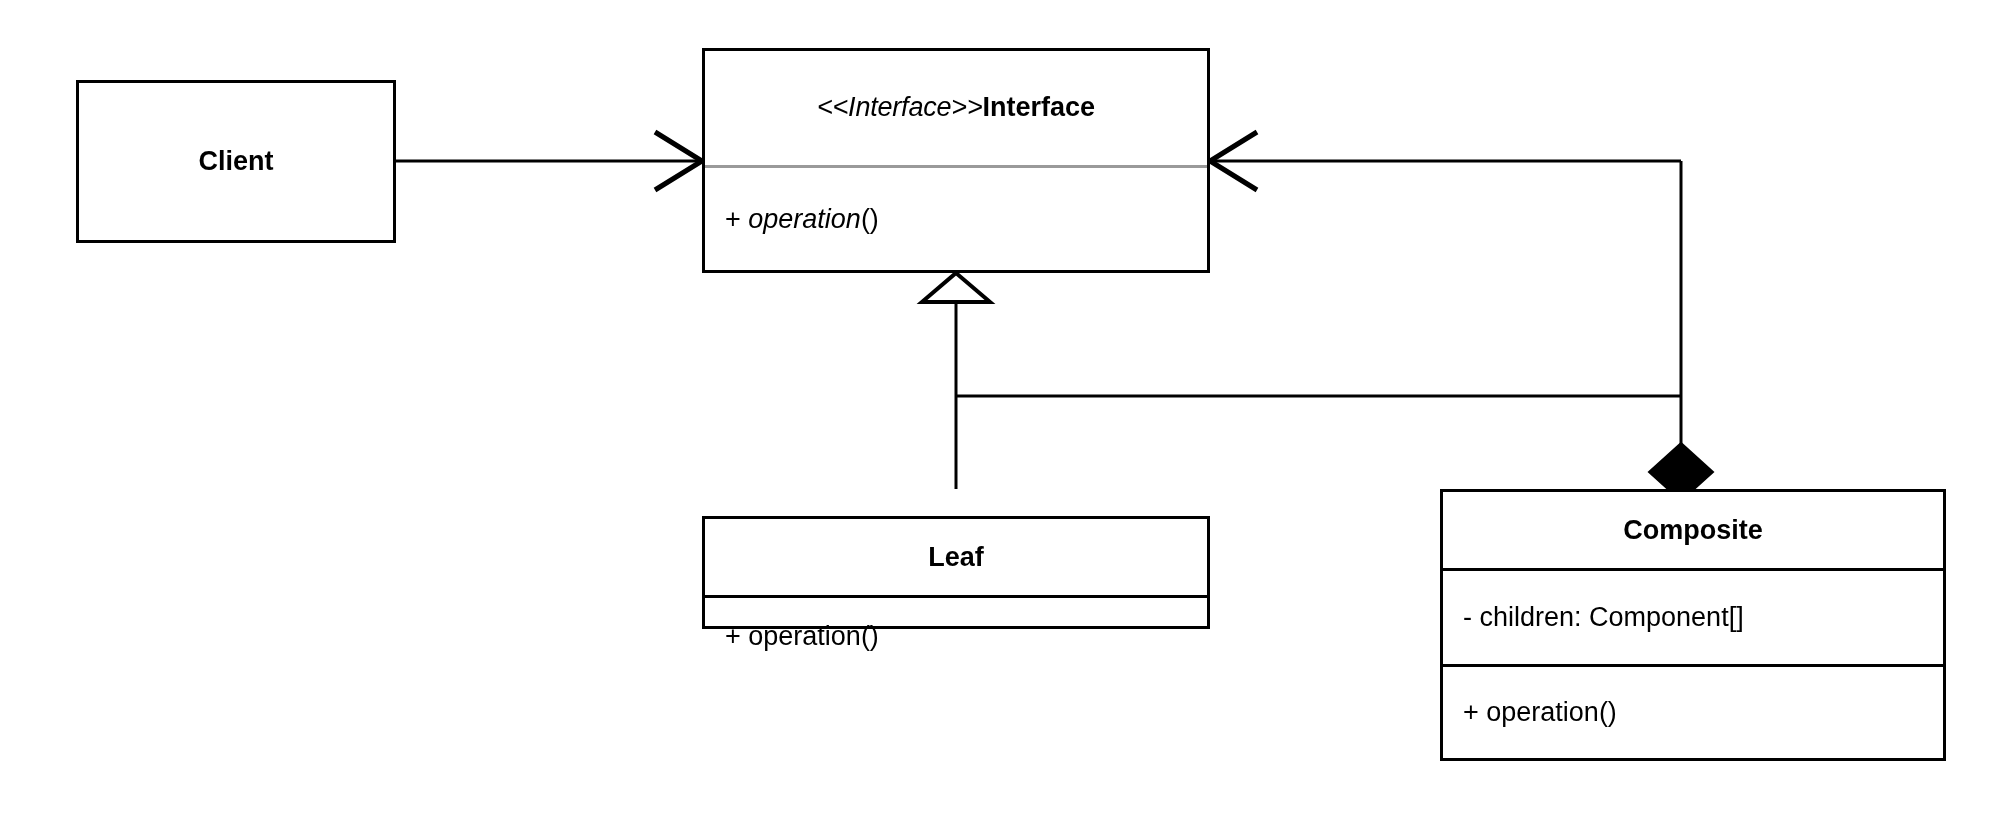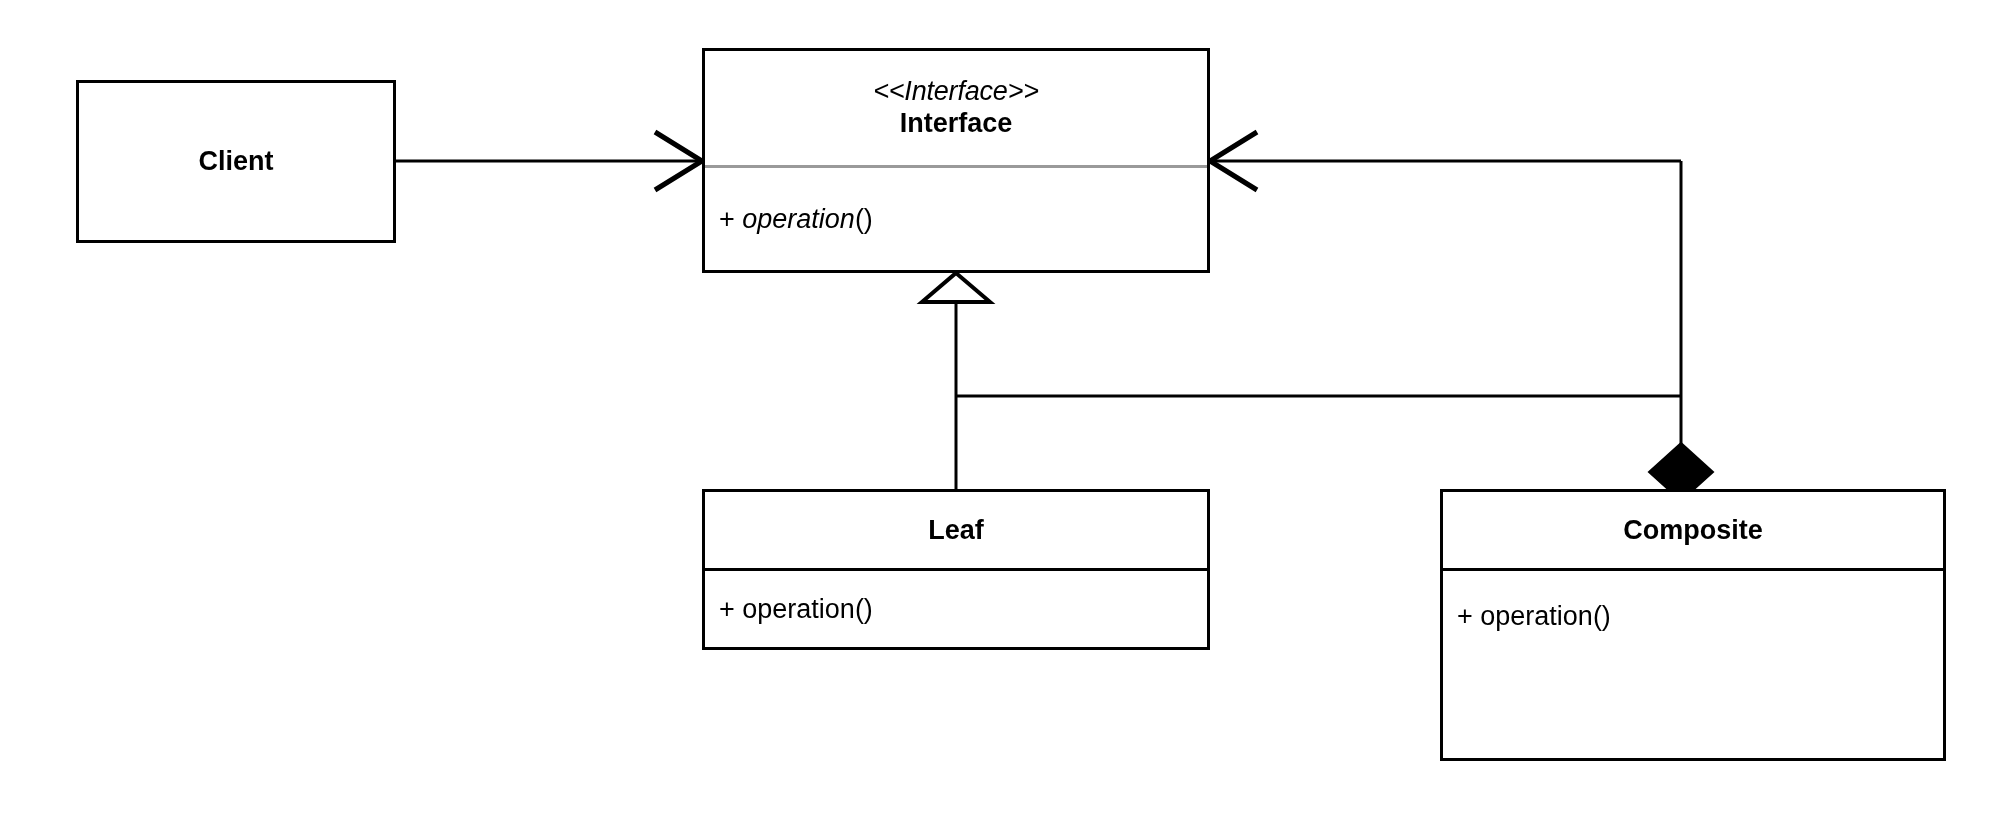--- a/index.html
+++ b/index.html
@@ -35,31 +35,31 @@
   .compartment {
     box-sizing: border-box;
     display: flex;
     align-items: center;
   }
   .compartment.center {
     justify-content: center;
   }
   .compartment.left {
     justify-content: flex-start;
-    padding-left: 14px;
+    padding-left: 20px;
   }
   .sep-black {
     border-top: 3px solid #000000;
   }
   .sep-gray {
     border-top: 3px solid #9a9a9a;
   }
   .title-stack {
     display: flex;
-    flex-direction: column;
+    flex-direction: row;
     align-items: center;
     justify-content: center;
     width: 100%;
     line-height: 1.18;
   }
   .stereotype {
     font-style: italic;
     font-weight: 400;
     font-size: 27px;
     letter-spacing: -0.2px;
@@ -101,23 +101,23 @@
     height: 114px;
   }
   #box-component .c-ops {
     width: 100%;
     height: 105px;
   }
 
   
   #box-leaf {
     left: 702px;
-    top: 489px;
+    top: 516px;
     width: 508px;
-    height: 161px;
+    height: 113px;
   }
   #box-leaf .c-head {
     width: 100%;
     height: 76px;
   }
   #box-leaf .c-ops {
     width: 100%;
     height: 79px;
   }
 
@@ -204,18 +204,21 @@
     </div>
     <div class="compartment left c-ops sep-black">
       <span class="member"><span>+ </span><span>operation</span><span>()</span></span>
     </div>
   </div>
 
   <div class="uml-box" id="box-composite">
     <div class="compartment center c-head">
       <span class="class-name">Composite</span>
     </div>
+    <div class="compartment left c-attrs sep-black">
+      <span class="member">- children: Component[]</span>
+    </div>
     <div class="compartment left c-ops sep-black">
       <span class="member"><span>+ </span><span>operation</span><span>()</span></span>
     </div>
   </div>
 
 </div>
 
 </body></html>

